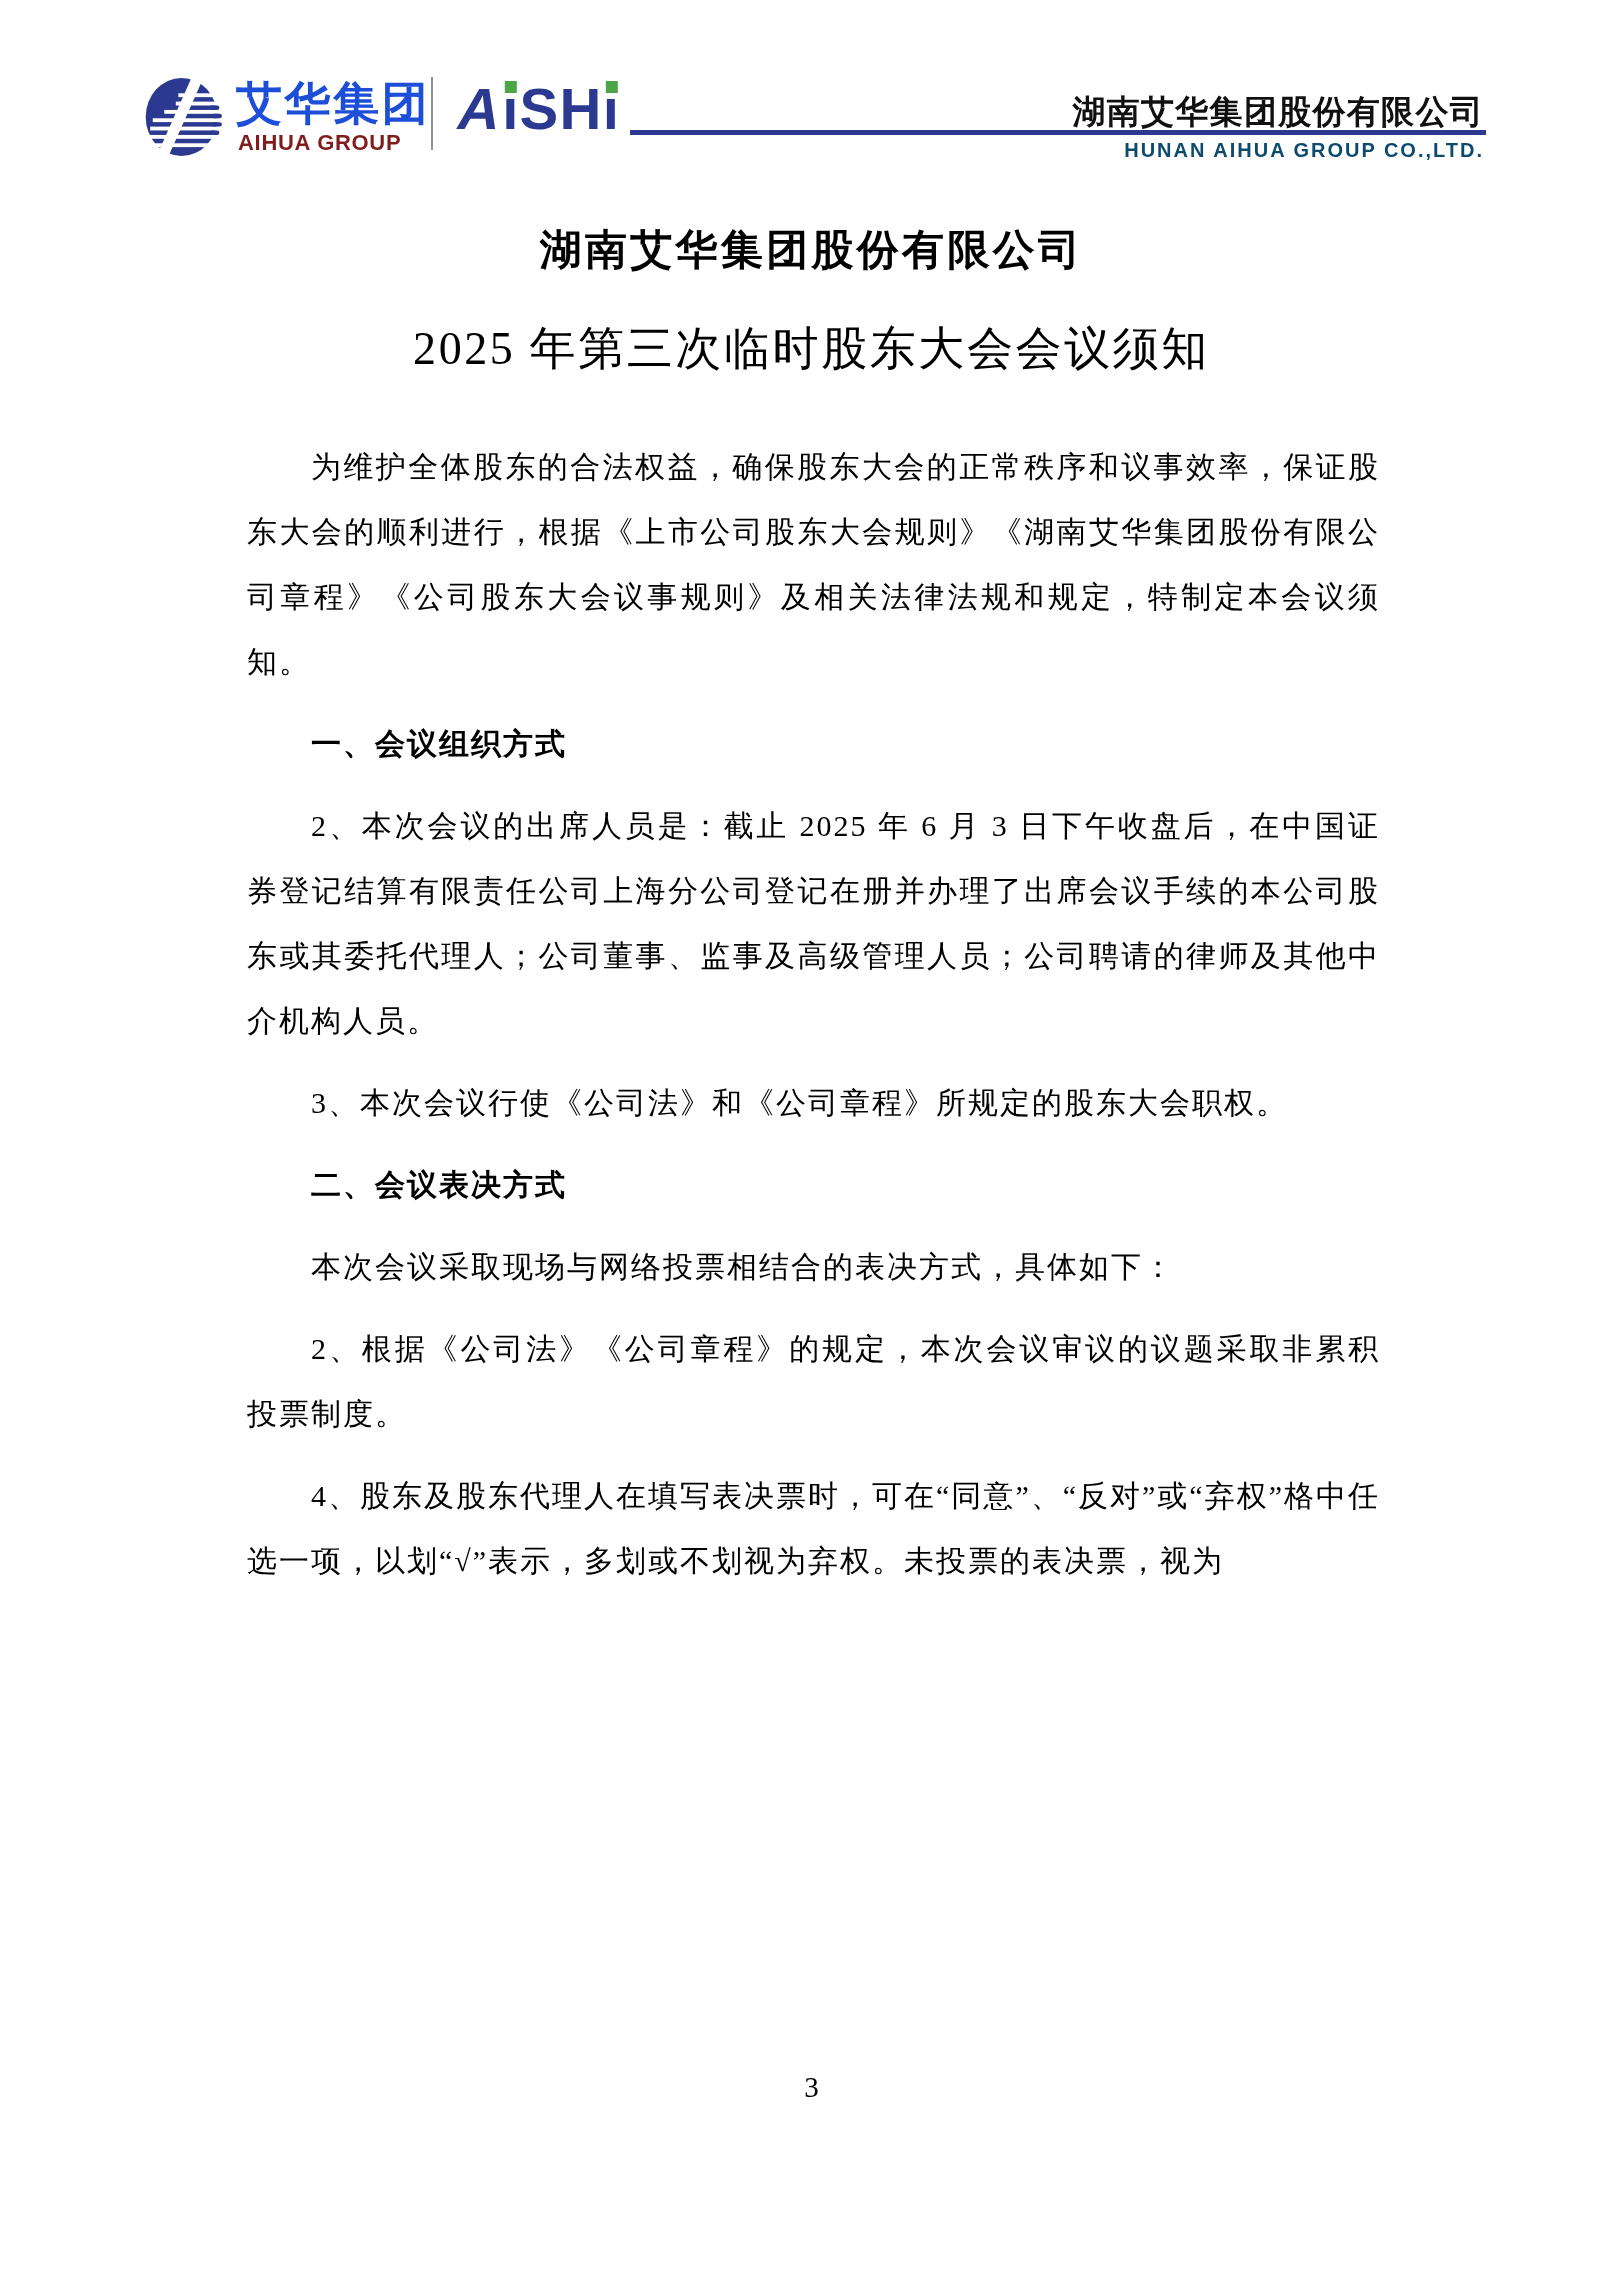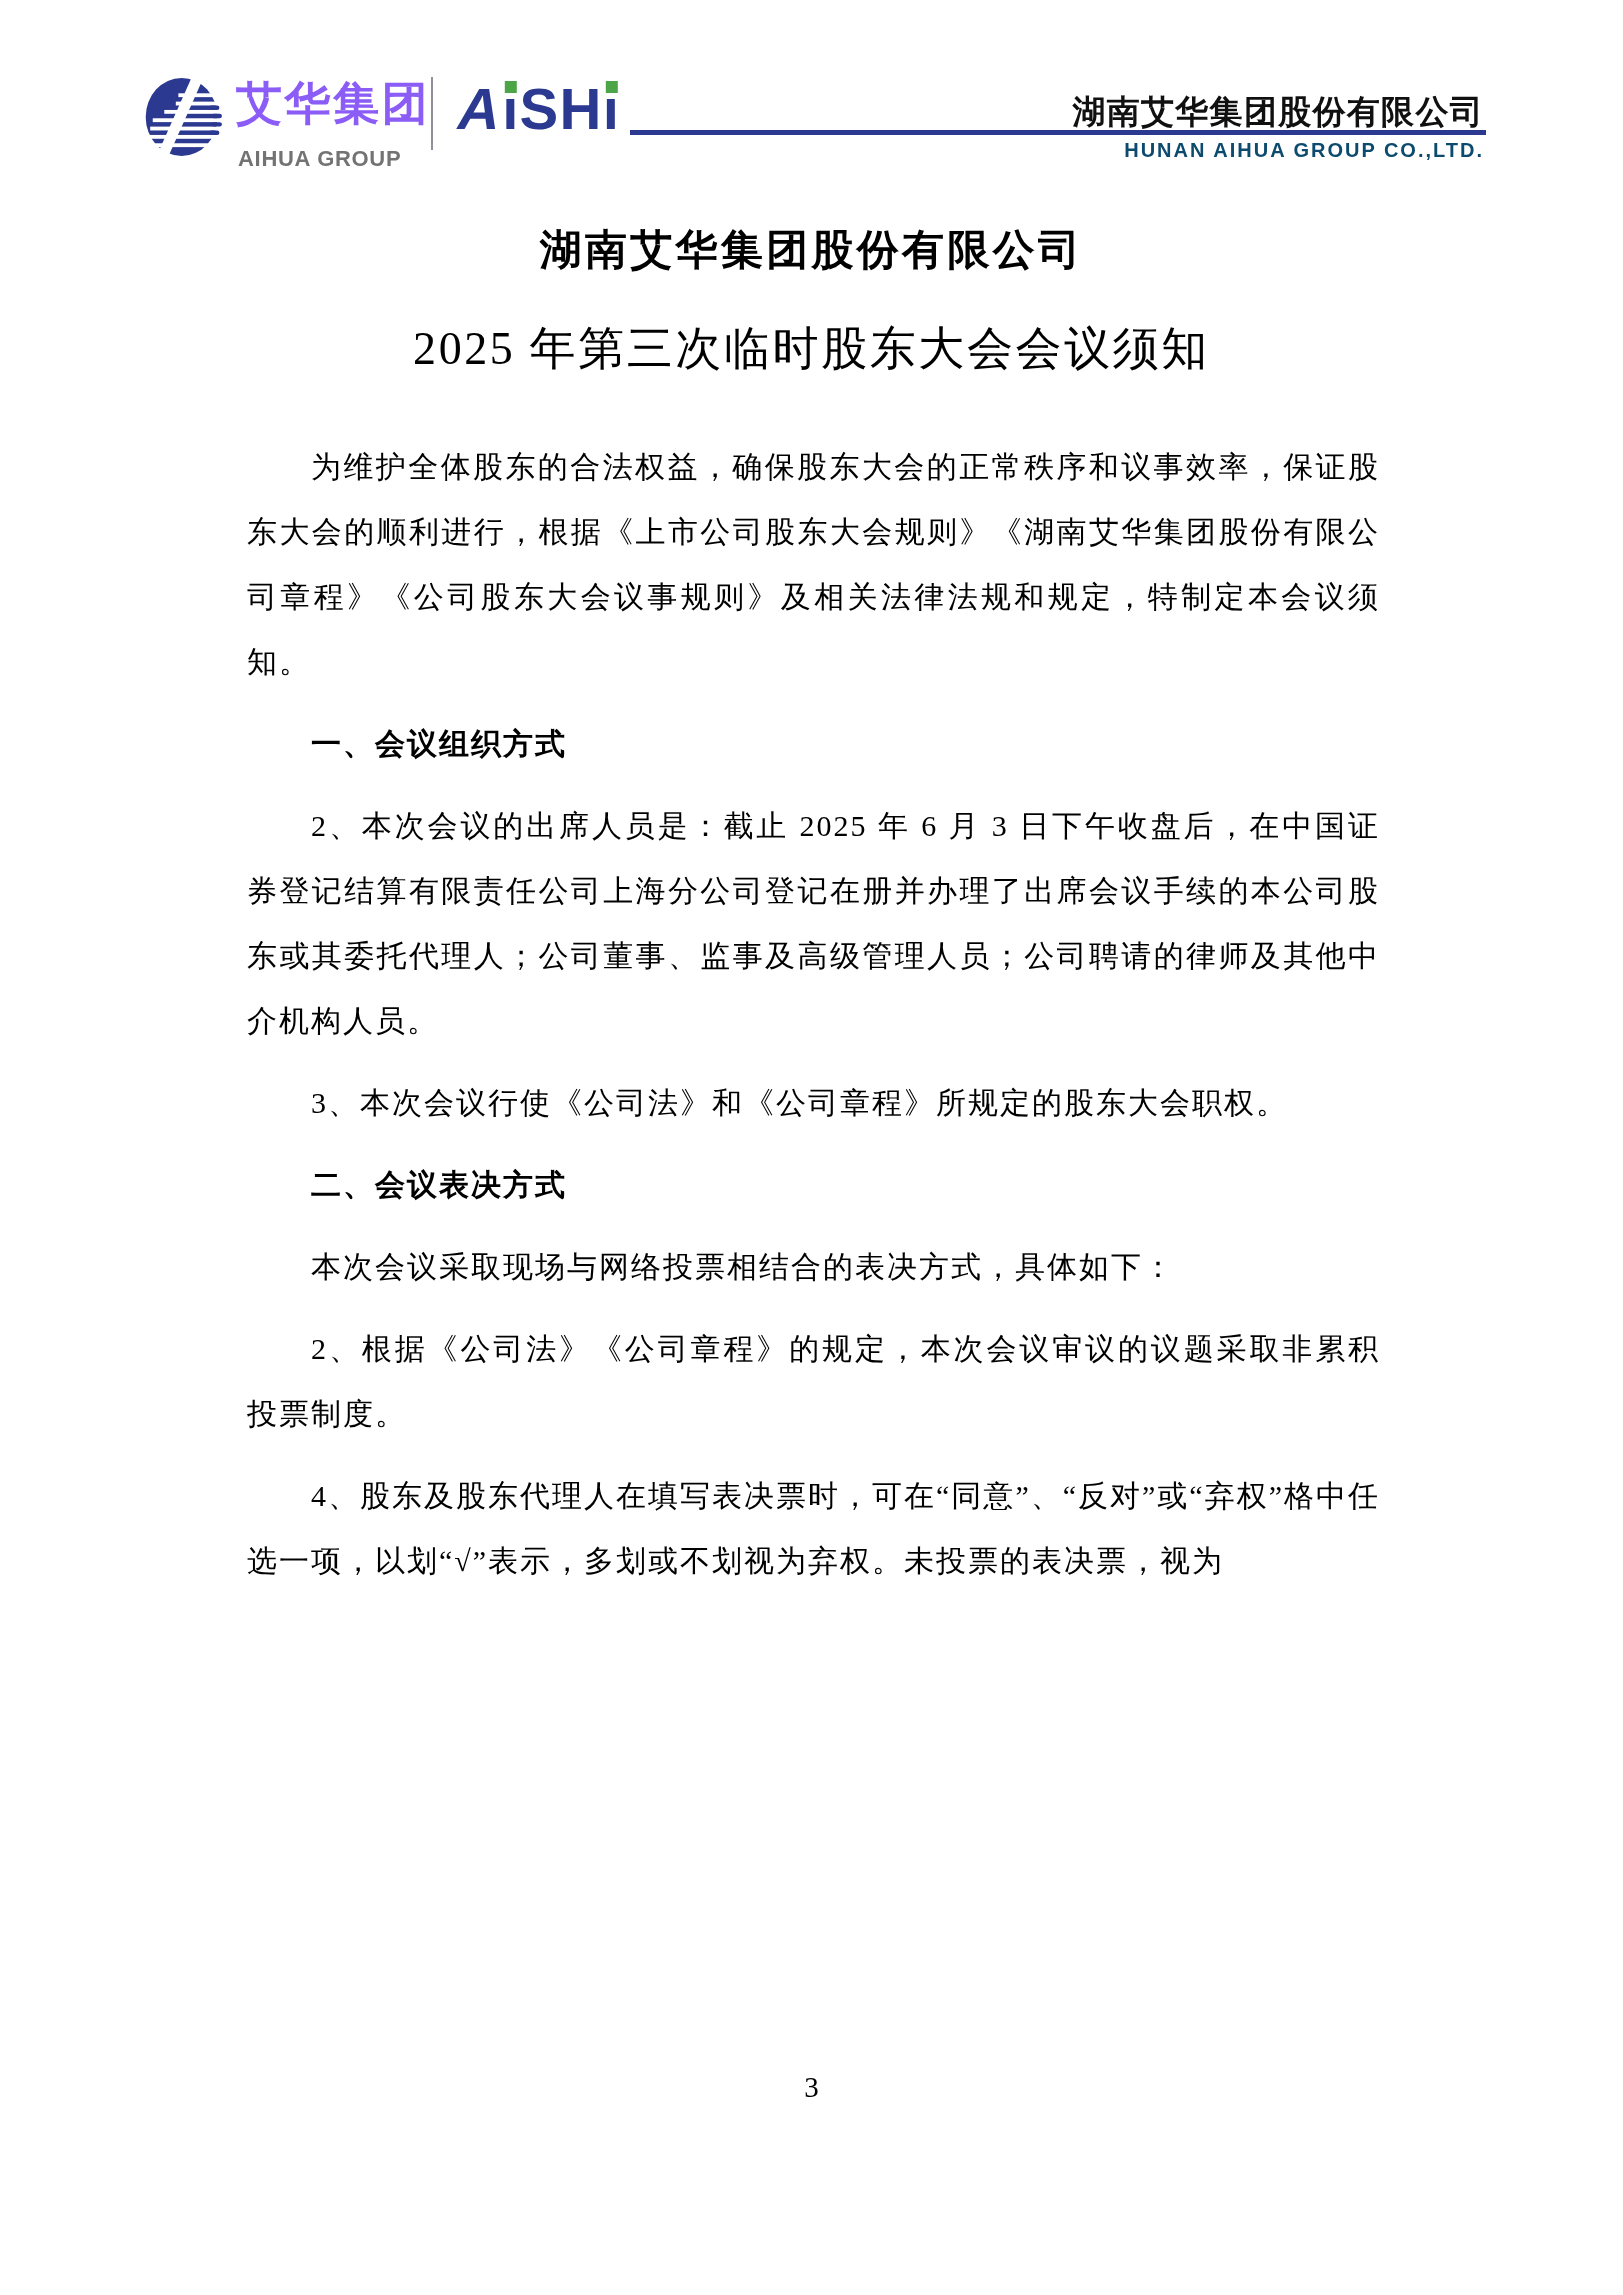--- a/index.html
+++ b/index.html
@@ -11,26 +11,26 @@
     overflow:hidden;
     font-family:"Liberation Serif","DejaVu Serif",serif;
     color:#000;
   }
 
   
   .hdr-fan{position:absolute;left:145px;top:76px;}
   .hdr-logo-cn{
     position:absolute;left:236px;top:77px;
     font-family:"Liberation Sans","DejaVu Sans",sans-serif;
-    font-weight:bold;font-size:46px;line-height:52px;letter-spacing:2.6px;color:#8b5cf6;
+    font-weight:bold;font-size:46px;line-height:52px;letter-spacing:2.6px;color:#1d4ed8;
   }
   .hdr-logo-en{
     position:absolute;left:238px;top:130px;
     font-family:"Liberation Sans","DejaVu Sans",sans-serif;
-    font-weight:bold;font-size:22px;letter-spacing:0.7px;color:#737373;margin-top:16px;
+    font-weight:bold;font-size:22px;letter-spacing:0.7px;color:#7f1d1d;
   }
   .hdr-divider{position:absolute;left:431px;top:77px;width:2px;height:73px;background:#8f9399;}
   .aishi{
     position:absolute;left:459px;top:77px;
     font-family:"Liberation Sans","DejaVu Sans",sans-serif;
     font-weight:bold;font-size:58px;line-height:63px;letter-spacing:1.3px;
     color:#2B3990;display:flex;align-items:flex-start;
   }
   .aishi .a{display:inline-block;transform:skewX(-12deg);}
   .aishi .i{position:relative;display:inline-block;}

